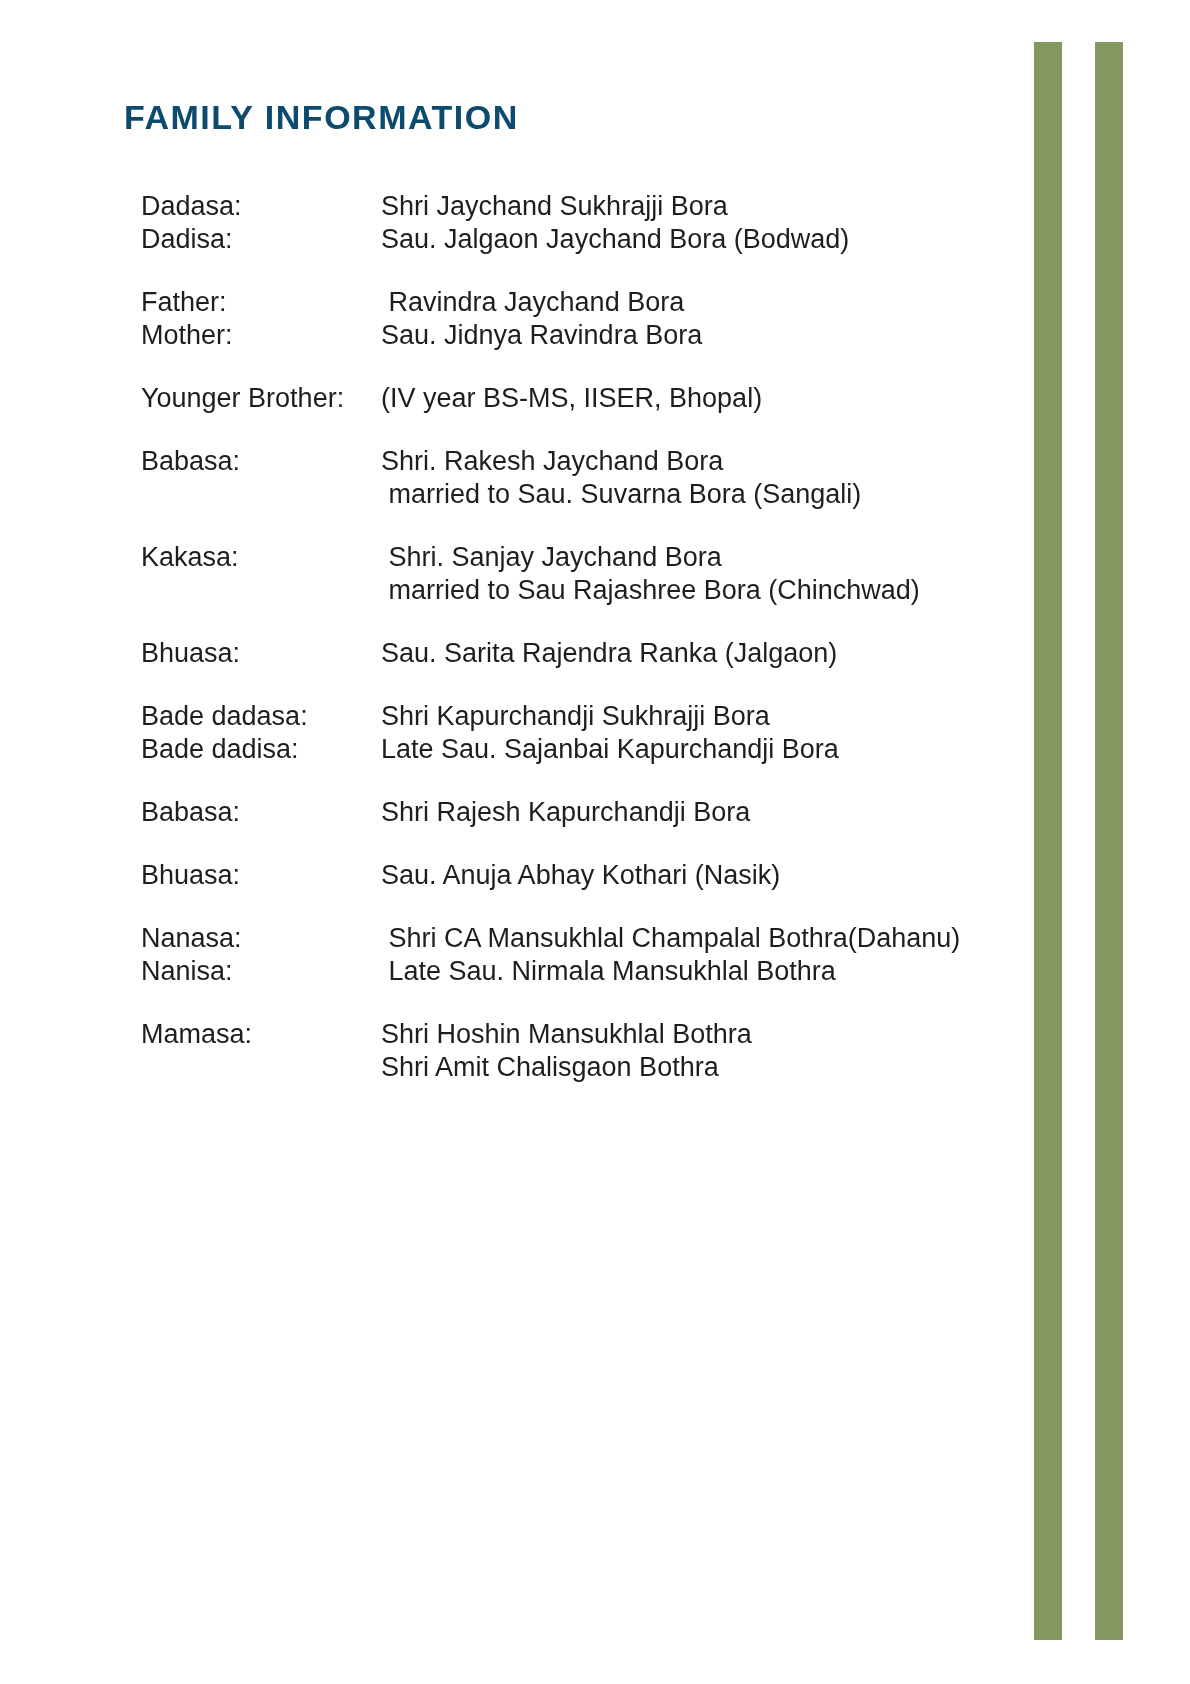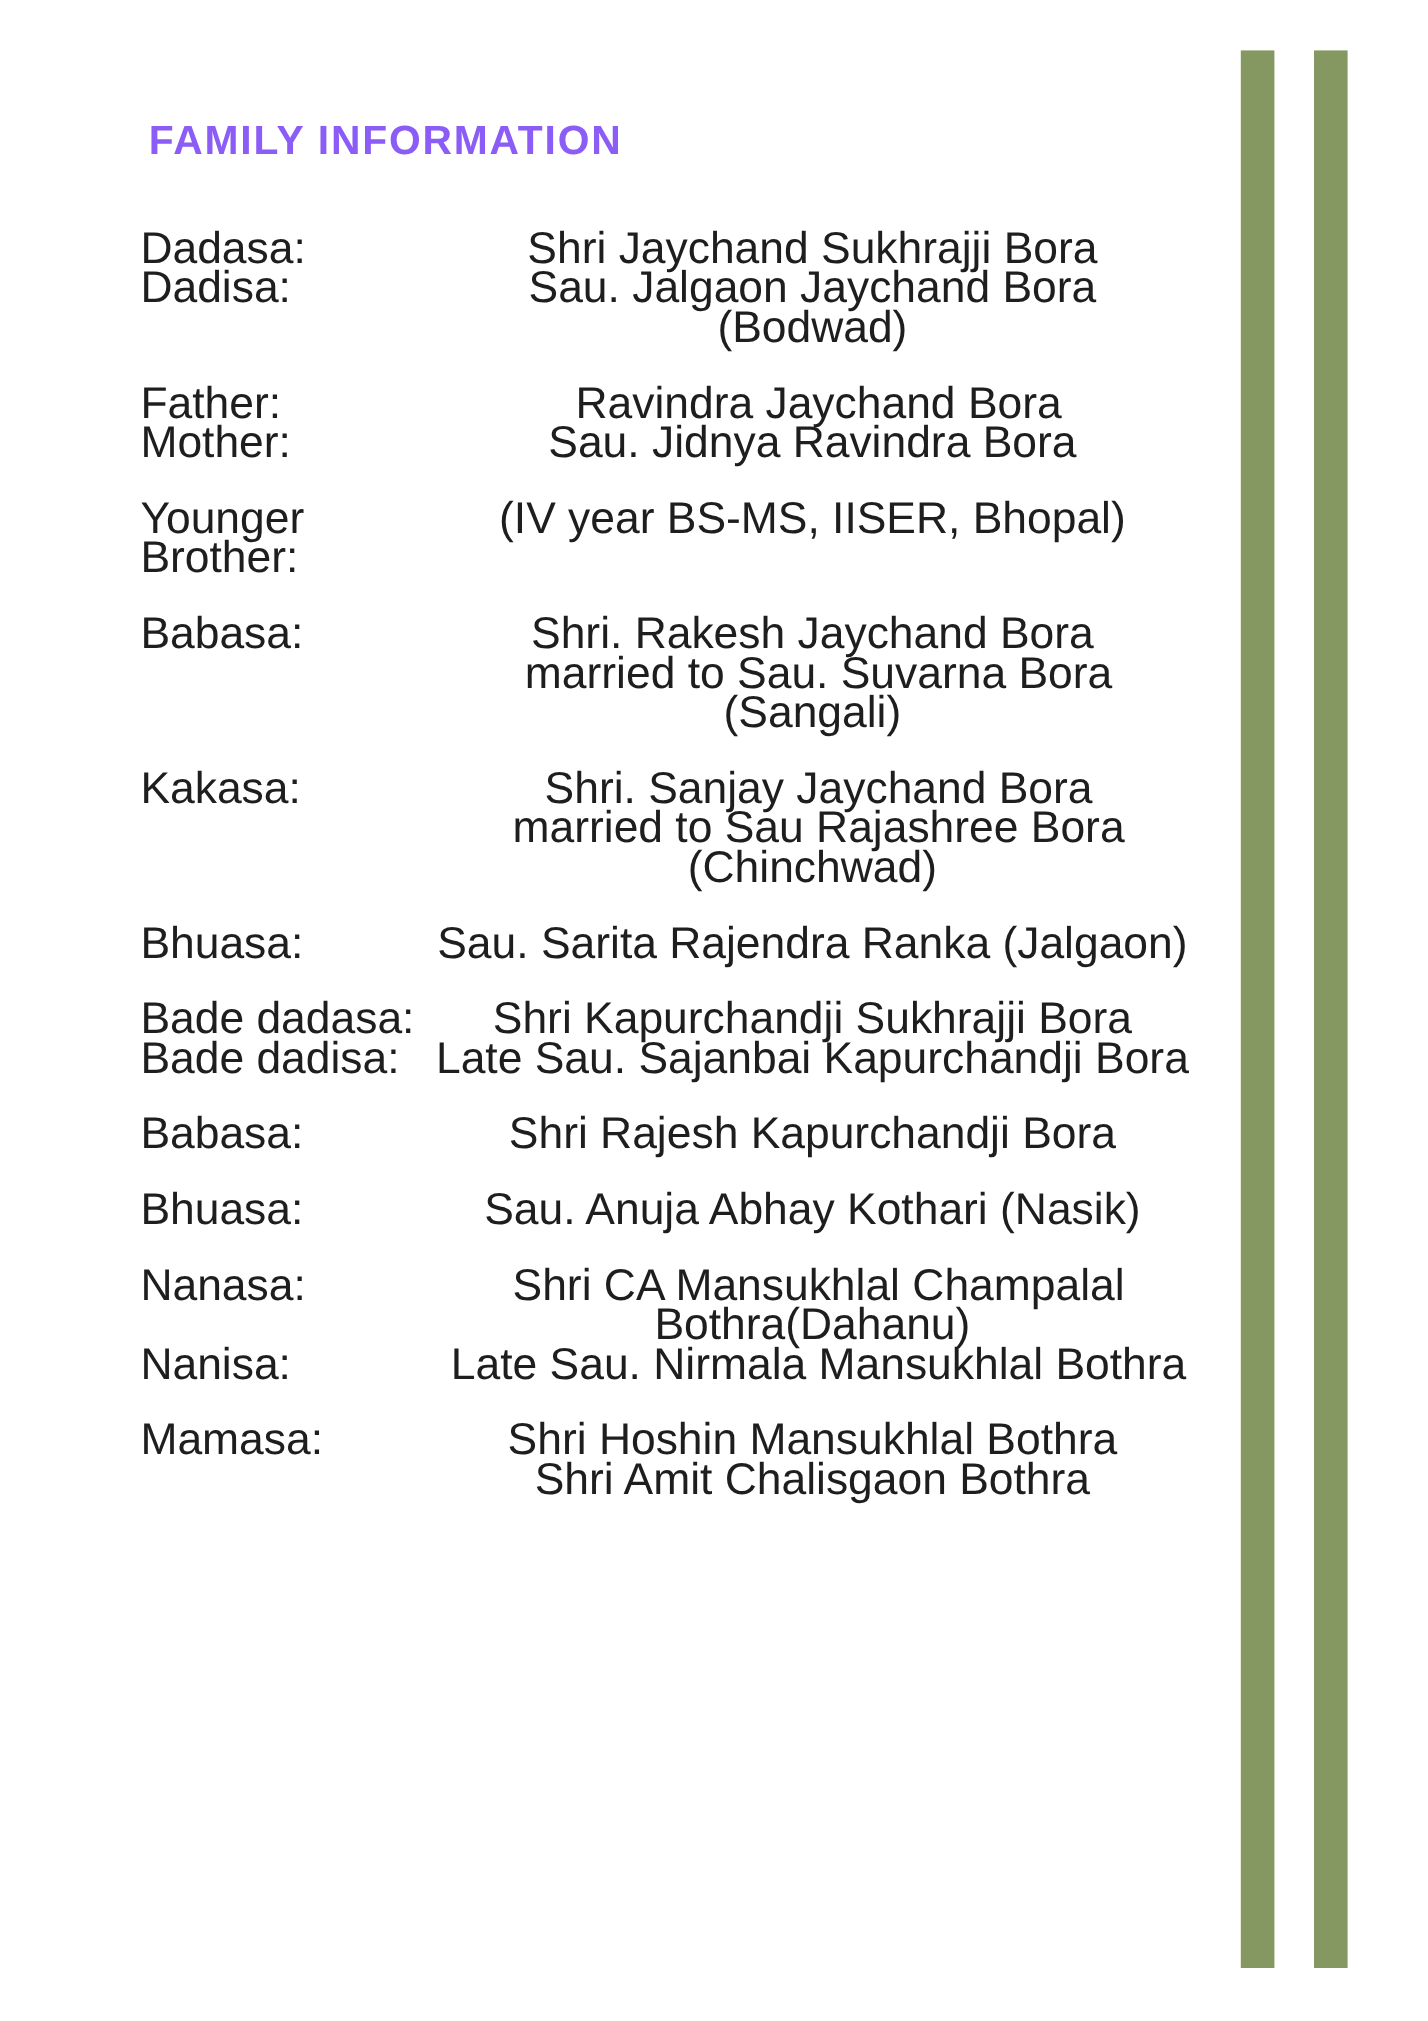--- a/index.html
+++ b/index.html
@@ -25,46 +25,45 @@
   .bar-1 { left: 1034px; }
   .bar-2 { left: 1095px; }
   .title {
     position: absolute;
     left: 124px;
     top: 98px;
     margin: 0;
     font-size: 34px;
     font-weight: 700;
     letter-spacing: 1.5px;
-    color: #8b5cf6;
+    color: #0c4a6e;
     white-space: nowrap;
   }
   .family-list {
     position: absolute;
-    left: 117px;
+    left: 141px;
     top: 190px;
     width: 880px;
-    font-size: 37px;
+    font-size: 27px;
     line-height: 33px;
   }
   .group {
     margin-bottom: 30px;
   }
   .entry {
     display: flex;
     align-items: flex-start;
   }
   .entry .label {
     flex: 0 0 240px;
     width: 240px;
     white-space: pre-wrap;
   }
   .entry .values {
     flex: 1 1 auto;
-    text-align: center;
   }
   .entry .values .value-line {
     white-space: pre-wrap;
   }
 </style>
 </head>
 <body>
 
 <div class="page" style="background: rgb(255, 255, 255); color: rgb(30, 30, 30);">
   <div class="accent-bar bar-1" style="background: rgb(134, 152, 98);"></div>

